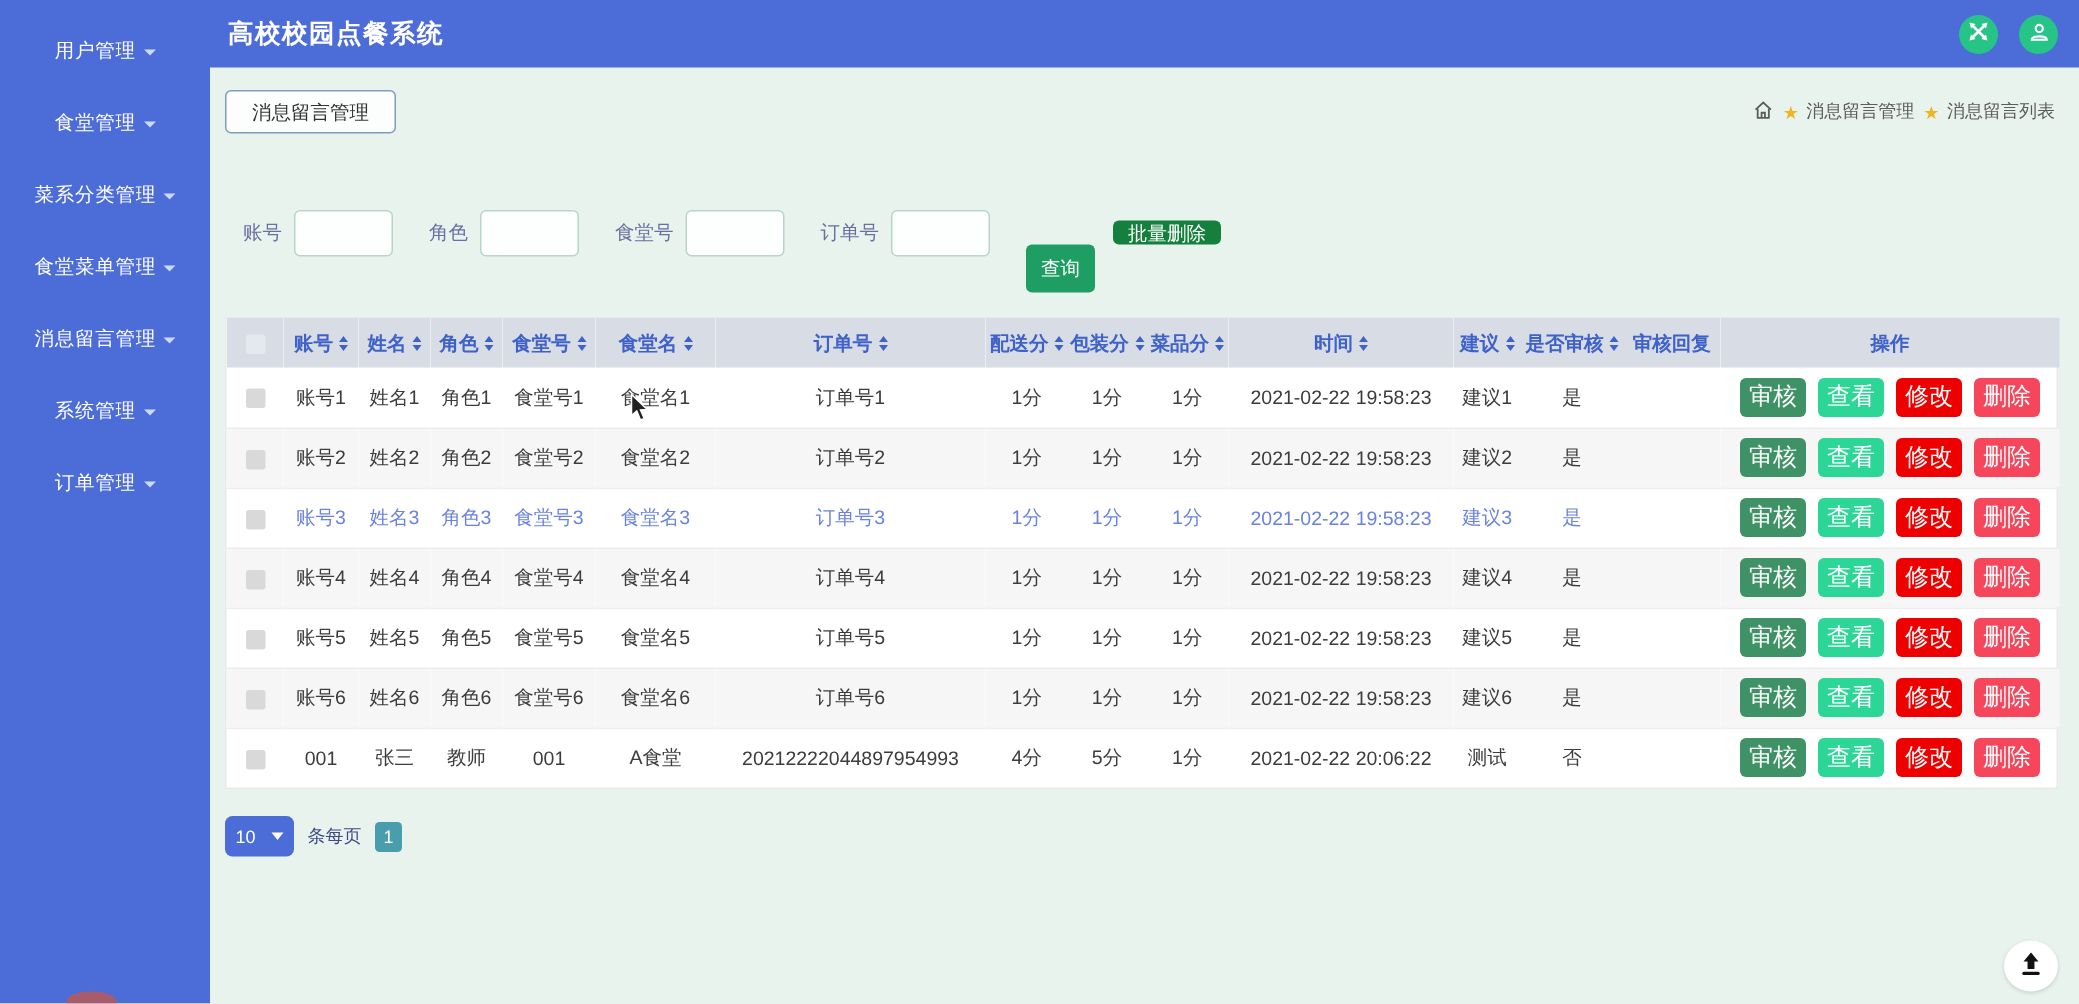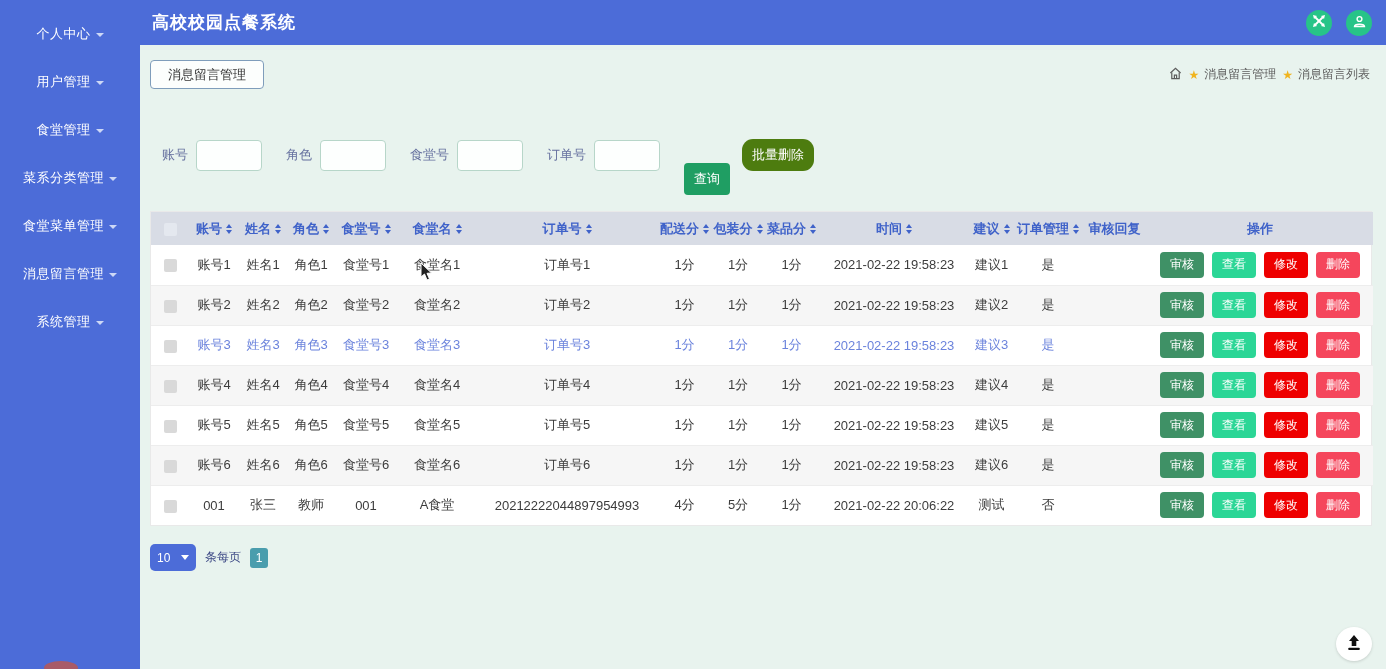--- a/index.html
+++ b/index.html
@@ -61,21 +61,21 @@
   
   .search-row { display:flex; align-items:center; margin:26px 0 0 22px; }
   .search-field { display:flex; align-items:center; }
   .search-field label { color:#66719f; font-size:13px; margin-right:8px; }
   .search-field input {
     width:66px; height:31px; border:1px solid #b7d6c9; border-radius:4px;
     background:#fdfffe; margin-right:24px; padding:0 6px; font-size:13px; outline:none;
   }
   .btn { border:none; border-radius:4px; color:#fff; font-size:13px; cursor:pointer; }
   .btn-query { width:46px; height:32px; background:#1f9e63; margin-right:12px;margin-top:48px; }
-  .btn-batch-del { width:72px; height:32px; background:#4d7c0f;border-radius:11px; }
+  .btn-batch-del { width:72px; height:16px; background:#15803d; }
 
   
   .table-wrap {
     margin:16px 14px 0 10px; background:#fff; border:1px solid #e9e9e9;
   }
   table { width:100%; border-collapse:collapse; table-layout:fixed; }
   thead th {
     background:#d8dce5; color:#3f62c9; font-size:13px; font-weight:bold;
     height:33px; text-align:center; white-space:nowrap; overflow:hidden;
   }
@@ -90,21 +90,21 @@
   .sorter i { width:0; height:0; border-left:3.5px solid transparent; border-right:3.5px solid transparent; }
   .sorter .up { border-bottom:4px solid #3f62c9; margin-bottom:1.5px; }
   .sorter .down { border-top:4px solid #3f62c9; }
   .cbx {
     width:13px; height:13px; background:#d9d9d9; border-radius:2px;
     display:inline-block; vertical-align:middle; cursor:pointer;
   }
   thead .cbx { background:#e4e8ef; }
   .act-btn {
     width:44px; height:26px; border:none; border-radius:4px; color:#fff;
-    font-size:12px; margin:0 4px; cursor:pointer;
+    font-size:16px; margin:0 4px; cursor:pointer;
   }
 
   
   .pagination { display:flex; align-items:center; margin:18px 13px 0 10px; gap:9px; }
   .page-size {
     width:46px; height:27px; background:#4c6cd8; border-radius:5px; color:#fff;
     font-size:12px; display:flex; align-items:center; justify-content:space-between;
     padding:0 7px; cursor:pointer;
   }
   .page-size .chev {
@@ -125,24 +125,20 @@
     justify-content:center; box-shadow:0 1px 3px rgba(0,0,0,.15); cursor:pointer;
   }
   .cursor { position:absolute; left:420px; top:262px; z-index:9; pointer-events:none; }
 </style>
 </head>
 <body>
 
 <aside class="sidebar">
   <nav class="side-nav" id="side-nav">
       <div class="side-item">
-        <span>个人中心</span>
-        <span class="caret"></span>
-      </div>
-      <div class="side-item">
         <span>用户管理</span>
         <span class="caret"></span>
       </div>
       <div class="side-item">
         <span>食堂管理</span>
         <span class="caret"></span>
       </div>
       <div class="side-item">
         <span>菜系分类管理</span>
         <span class="caret"></span>
@@ -150,20 +146,24 @@
       <div class="side-item">
         <span>食堂菜单管理</span>
         <span class="caret"></span>
       </div>
       <div class="side-item">
         <span>消息留言管理</span>
         <span class="caret"></span>
       </div>
       <div class="side-item">
         <span>系统管理</span>
+        <span class="caret"></span>
+      </div>
+      <div class="side-item">
+        <span>订单管理</span>
         <span class="caret"></span>
       </div>
     </nav>
   <div class="side-blob"></div>
 </aside>
 
 <header class="topbar">
   <div class="app-title">高校校园点餐系统</div>
   <div class="topbar-icons">
     <div class="circle-btn">
@@ -298,21 +298,21 @@
                 <i class="down"></i>
               </span></th>
             <th><span>时间</span><span class="sorter">
                 <i class="up"></i>
                 <i class="down"></i>
               </span></th>
             <th><span>建议</span><span class="sorter">
                 <i class="up"></i>
                 <i class="down"></i>
               </span></th>
-            <th><span>订单管理</span><span class="sorter">
+            <th><span>是否审核</span><span class="sorter">
                 <i class="up"></i>
                 <i class="down"></i>
               </span></th>
             <th><span>审核回复</span></th>
             <th><span>操作</span></th>
           </tr>
         </thead>
       <tbody id="tbody">
           <tr>
             <td><span class="cbx"></span></td>

